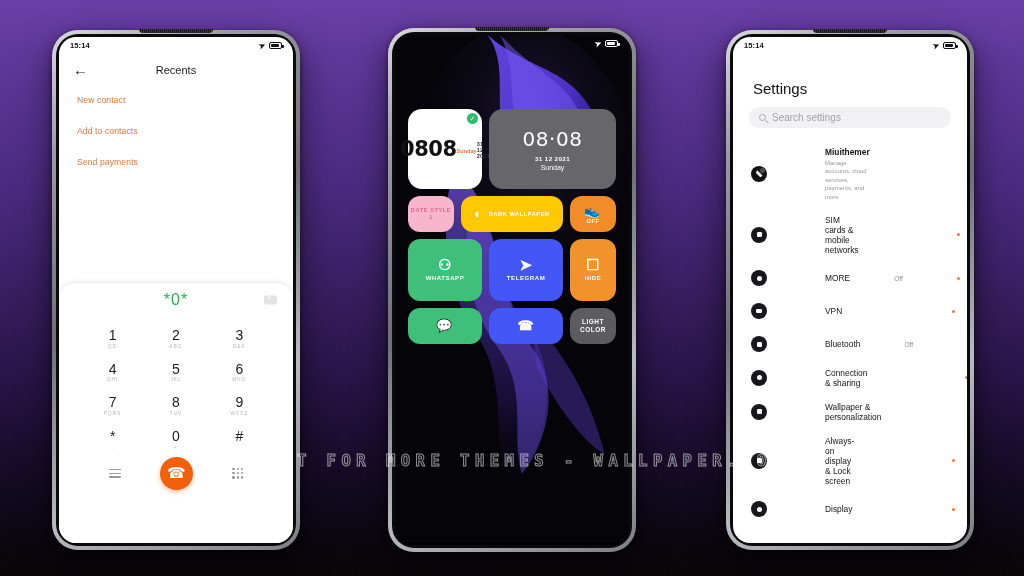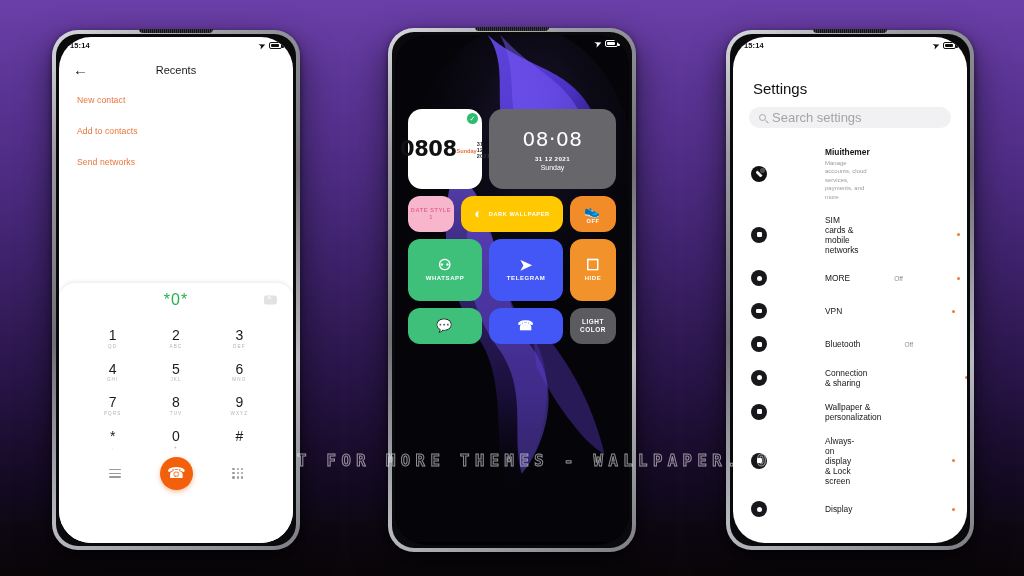--- a/index.html
+++ b/index.html
@@ -12,21 +12,21 @@
         #0d0710 93%, #090608 100%);
     position:relative;
   }
   
   .phone { position:absolute; border-radius:26px;
     background:linear-gradient(145deg,#d9dadd 0%, #9a9ca1 18%, #6e7076 45%, #b9bbc0 72%, #7c7e84 100%);
     padding:4px;
     box-shadow:0 14px 34px rgba(0,0,0,.55), 0 2px 6px rgba(0,0,0,.5);
   }
   .phone-inner { width:100%; height:100%; border-radius:22px; background:#0a0a0c; padding:3px; position:relative;}
-  .screen { width:100%; height:100%; border-radius:32px; overflow:hidden; position:relative; background:#fff; }
+  .screen { width:100%; height:100%; border-radius:17px; overflow:hidden; position:relative; background:#fff; }
   #phone-left  { left:52px;  top:30px;  width:248px; height:520px; }
   #phone-mid   { left:388px; top:28px;  width:248px; height:524px; }
   #phone-right { left:726px; top:30px;  width:248px; height:520px; }
   .notch-bar { position:absolute; top:-1px; left:50%; transform:translateX(-50%);
       width:74px; height:4px; background:#1c1c1f; border-radius:0 0 4px 4px; z-index:6;
       background-image:repeating-linear-gradient(90deg,#3a3a40 0 1px,#141417 1px 2px);}
 
   
   .statusbar { height:17px; display:flex; align-items:center; justify-content:space-between;
       padding:0 11px; font-size:7.5px; color:#111; font-weight:600; letter-spacing:.1px; }
@@ -95,21 +95,21 @@
   .tile .gl { font-size:15px; margin-bottom:3px; line-height:1; }
   .tile-sm .gl { font-size:13px; margin-bottom:1px; }
 
   
   .set-wrap { padding:0 0 0 0; height:100%; background:#fff; }
   .set-title { font-size:15px; color:#111; font-weight:400; padding:26px 0 10px 20px; }
   .search { margin:0 16px 12px; height:21px; background:#f1f1f3; border-radius:11px;
       display:flex; align-items:center; gap:6px; padding:0 10px; }
   .search .mag { width:7px; height:7px; border:1.2px solid #a8a8ad; border-radius:50%; position:relative; }
   .search .mag:after{content:"";position:absolute;right:-3px;bottom:-2px;width:3.5px;height:1.2px;background:#a8a8ad;transform:rotate(45deg);}
-  .search span { font-size:13px; color:#a3a3a8;text-align:right; }
+  .search span { font-size:10px; color:#a3a3a8;text-align:right; }
   .set-list { padding:0 0 0 0; }
   .set-row { display:flex; align-items:center; padding:7px 12px 7px 18px; position:relative; min-height:33px;gap:44px; }
   .set-ic { width:16px; height:16px; border-radius:50%; background:#18181c; flex:none;
       display:flex; align-items:center; justify-content:center; color:#fff; font-size:7px; }
   .set-ic i { display:block; width:5px; height:5px; background:#fff; border-radius:1.2px; }
   .set-ic.round i { border-radius:50%; }
   .set-ic.badge { background:radial-gradient(circle at 72% 28%, #4a4a4a 0 16%, #111 17% 100%); }
   .set-ic.badge i { width:7px; height:7px; background:#f2f2f2;
       clip-path:polygon(28% 0,100% 72%,72% 100%,0 28%); border-radius:0; }
   .set-body { flex:1; margin-left:14px; }
@@ -144,21 +144,21 @@
       </div>
 
       <div class="rec-head">
         <span class="rec-back">←</span>
         <span class="rec-title">Recents</span>
       </div>
 
       <div class="rec-links">
         <div class="rec-link">New contact</div>
         <div class="rec-link">Add to contacts</div>
-        <div class="rec-link">Send networks</div>
+        <div class="rec-link">Send payments</div>
       </div>
 
       <div class="dial-panel">
         <div class="dial-num-row">
           <span class="dial-num">*0*</span>
           <span class="dial-del"></span>
         </div>
         <div class="keypad">
           <div class="key">
               <div class="d">1</div>

